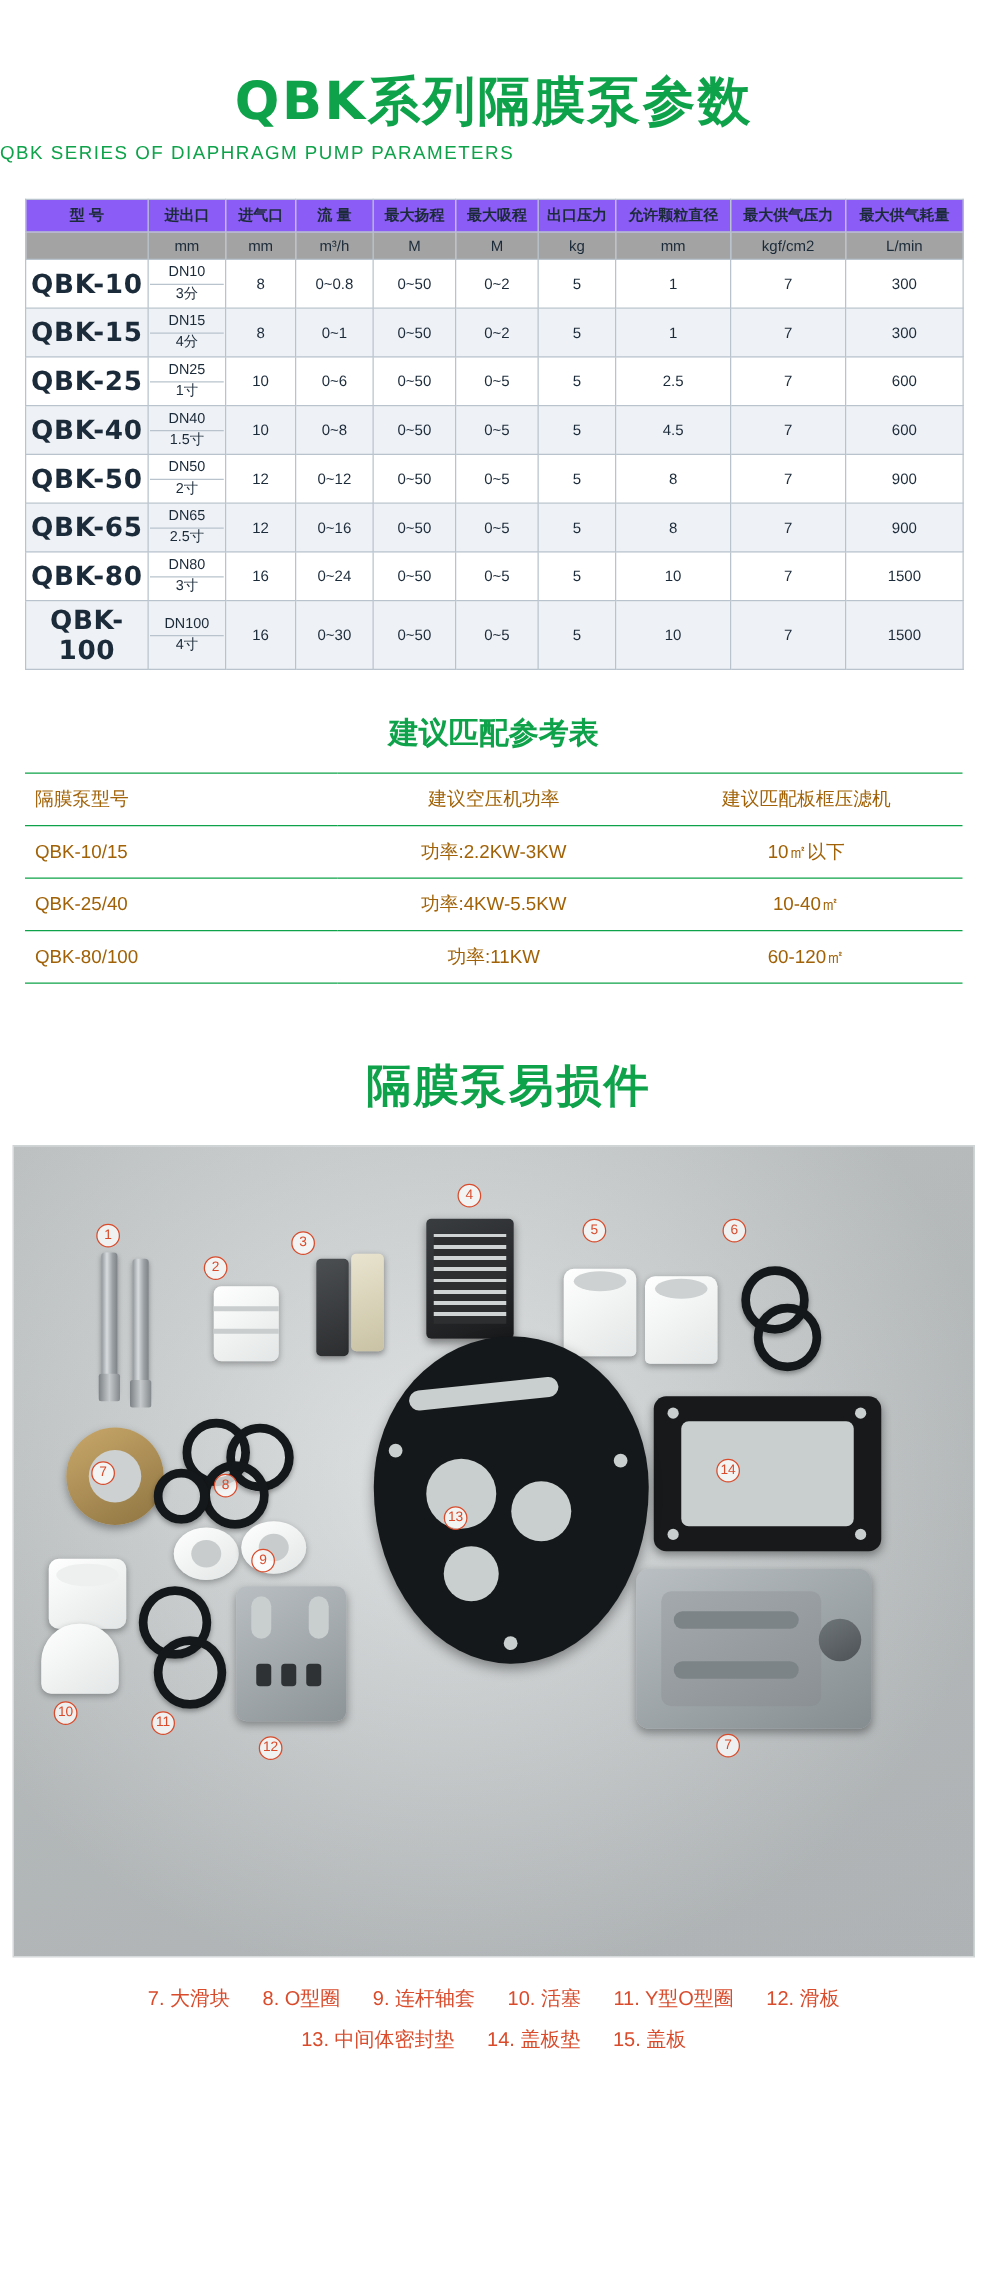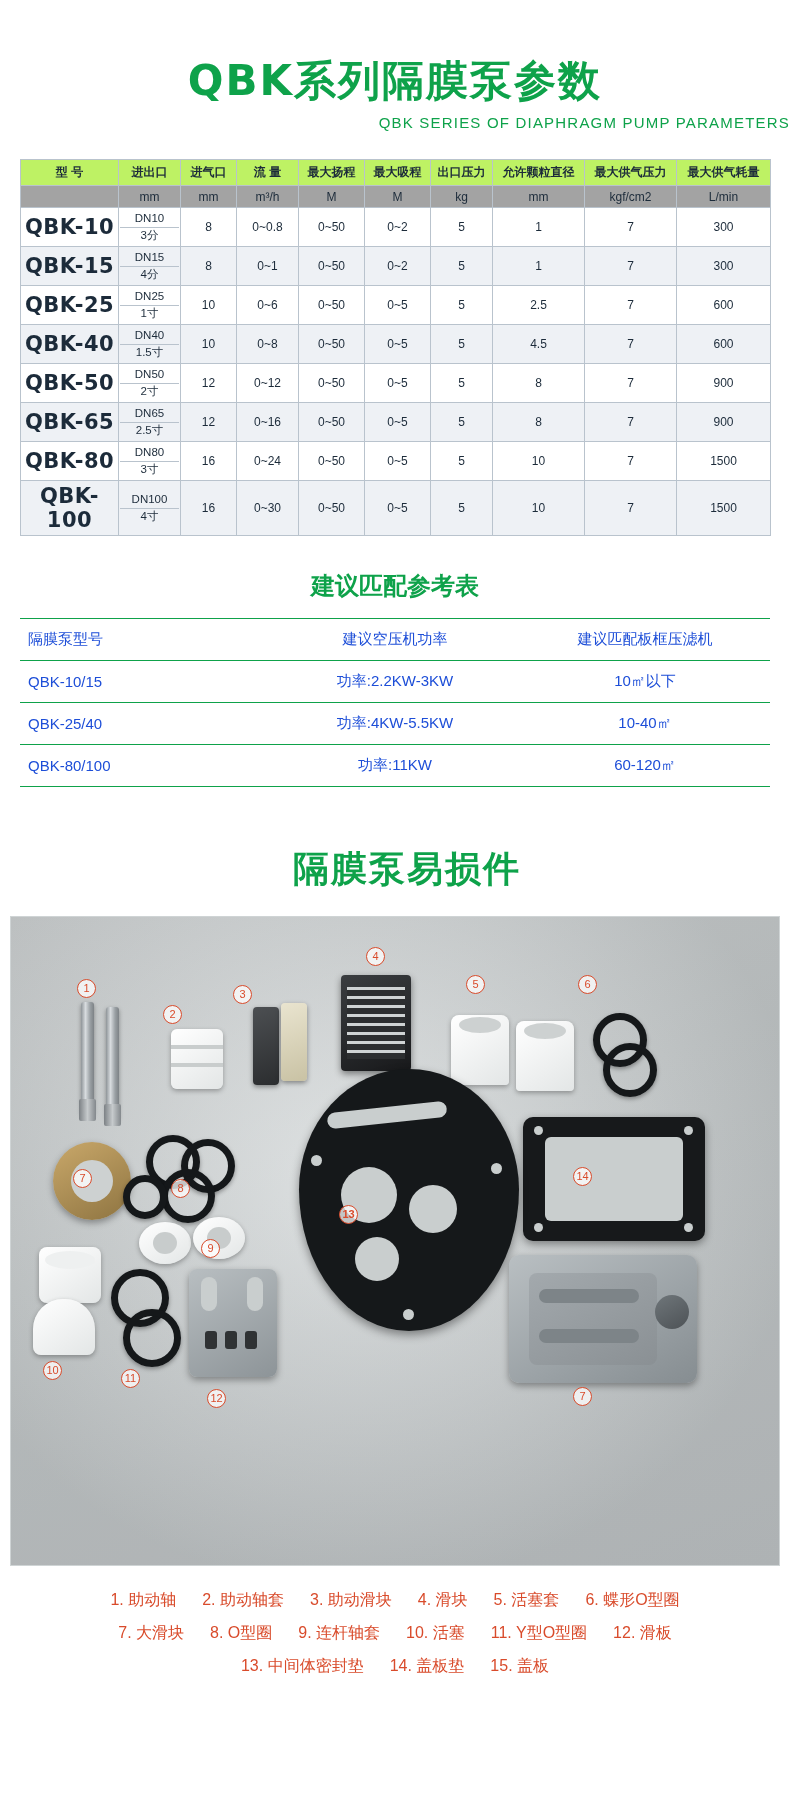--- a/index.html
+++ b/index.html
@@ -19,21 +19,21 @@
     text-align: center;
     font-size: 42px;
     font-weight: bold;
     color: #0ea24a;
     letter-spacing: 2px;
     padding-top: 58px;
     line-height: 1.1;
     font-family: "DejaVu Sans", sans-serif;
   }
   .title-sub {
-    text-align: right;
+    text-align: left;
     font-size: 15px;
     color: #0ea24a;
     letter-spacing: 1.2px;
     margin-top: 10px;
     font-family: "Liberation Sans", sans-serif;
   }
 
   
   .spec-wrap { padding: 0 20px; margin-top: 28px; }
   table.spec {
@@ -43,21 +43,21 @@
     table-layout: fixed;
   }
   table.spec th, table.spec td {
     border: 1px solid #b9c3cd;
     text-align: center;
     vertical-align: middle;
     padding: 3px 1px;
     color: #1c2b3a;
   }
   table.spec thead th {
-    background: #bef264;
+    background: #8b5cf6;
     font-weight: bold;
     font-size: 12px;
     height: 26px;
   }
   table.spec thead tr.units th {
     background: #a3a3a3;
     font-weight: normal;
     font-size: 12px;
     height: 22px;
   }
@@ -90,21 +90,21 @@
   table.match {
     width: 750px;
     border-collapse: collapse;
     font-size: 15px;
     table-layout: fixed;
   }
   table.match th, table.match td {
     text-align: center;
     padding: 11px 4px;
     border-bottom: 1px solid #0ea24a;
-    color: #1d4ed8;
+    color: #a16207;
   }
   table.match thead th {
     border-top: 1px solid #0ea24a;
     border-bottom: 1px solid #0ea24a;
     font-weight: normal;
   }
   table.match td.left, table.match th.left { text-align: left; padding-left: 8px; }
 
   
   .parts-title {
@@ -475,34 +475,26 @@
     <div class="badge" style="left:222px; top:68px;">3</div>
     <div class="badge" style="left:355px; top:30px;">4</div>
     <div class="badge" style="left:455px; top:58px;">5</div>
     <div class="badge" style="left:567px; top:58px;">6</div>
     <div class="badge" style="left:62px;  top:252px;">7</div>
     <div class="badge" style="left:160px; top:262px;">8</div>
     <div class="badge" style="left:190px; top:322px;">9</div>
     <div class="badge" style="left:32px;  top:444px;">10</div>
     <div class="badge" style="left:110px; top:452px;">11</div>
     <div class="badge" style="left:196px; top:472px;">12</div>
-    <div class="badge" style="left:328px; top:288px;font-weight:bold;">13</div>
+    <div class="badge" style="left:344px; top:288px;">13</div>
     <div class="badge" style="left:562px; top:250px;">14</div>
     <div class="badge" style="left:562px; top:470px;">7</div>
   </div>
 
   <div class="legend">
-    <div class="row">
-      <span class="item">1. 助动轴</span>
-      <span class="item">2. 助动轴套</span>
-      <span class="item">3. 助动滑块</span>
-      <span class="item">4. 滑块</span>
-      <span class="item">5. 活塞套</span>
-      <span class="item">6. 蝶形O型圈</span>
-    </div>
     <div class="row">
       <span class="item">7. 大滑块</span>
       <span class="item">8. O型圈</span>
       <span class="item">9. 连杆轴套</span>
       <span class="item">10. 活塞</span>
       <span class="item">11. Y型O型圈</span>
       <span class="item">12. 滑板</span>
     </div>
     <div class="row">
       <span class="item">13. 中间体密封垫</span>

